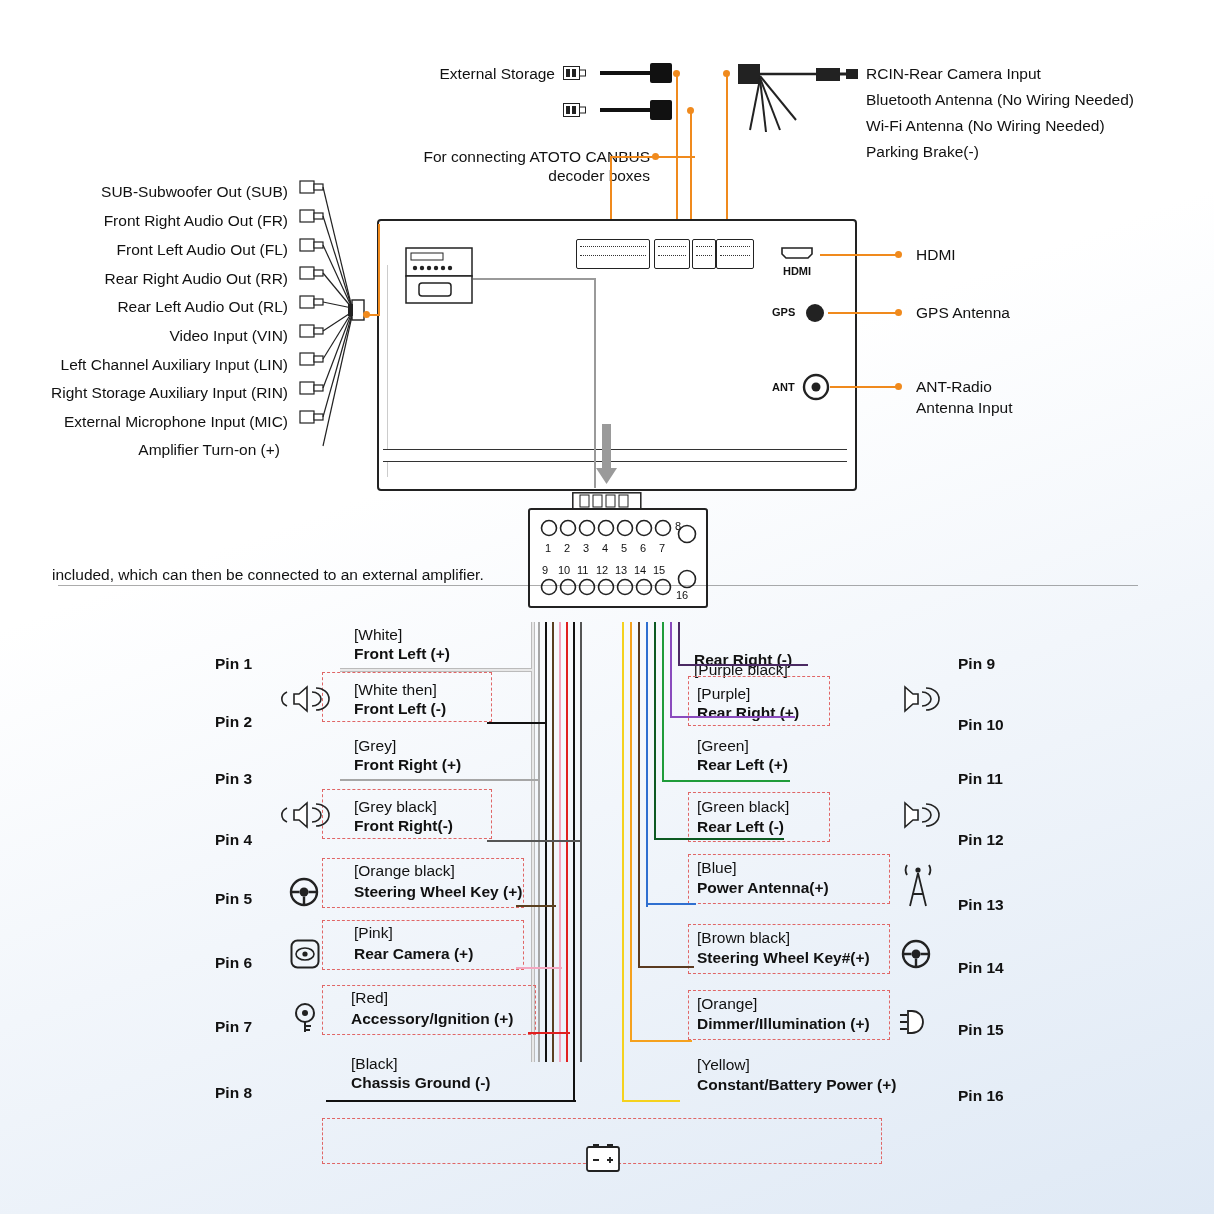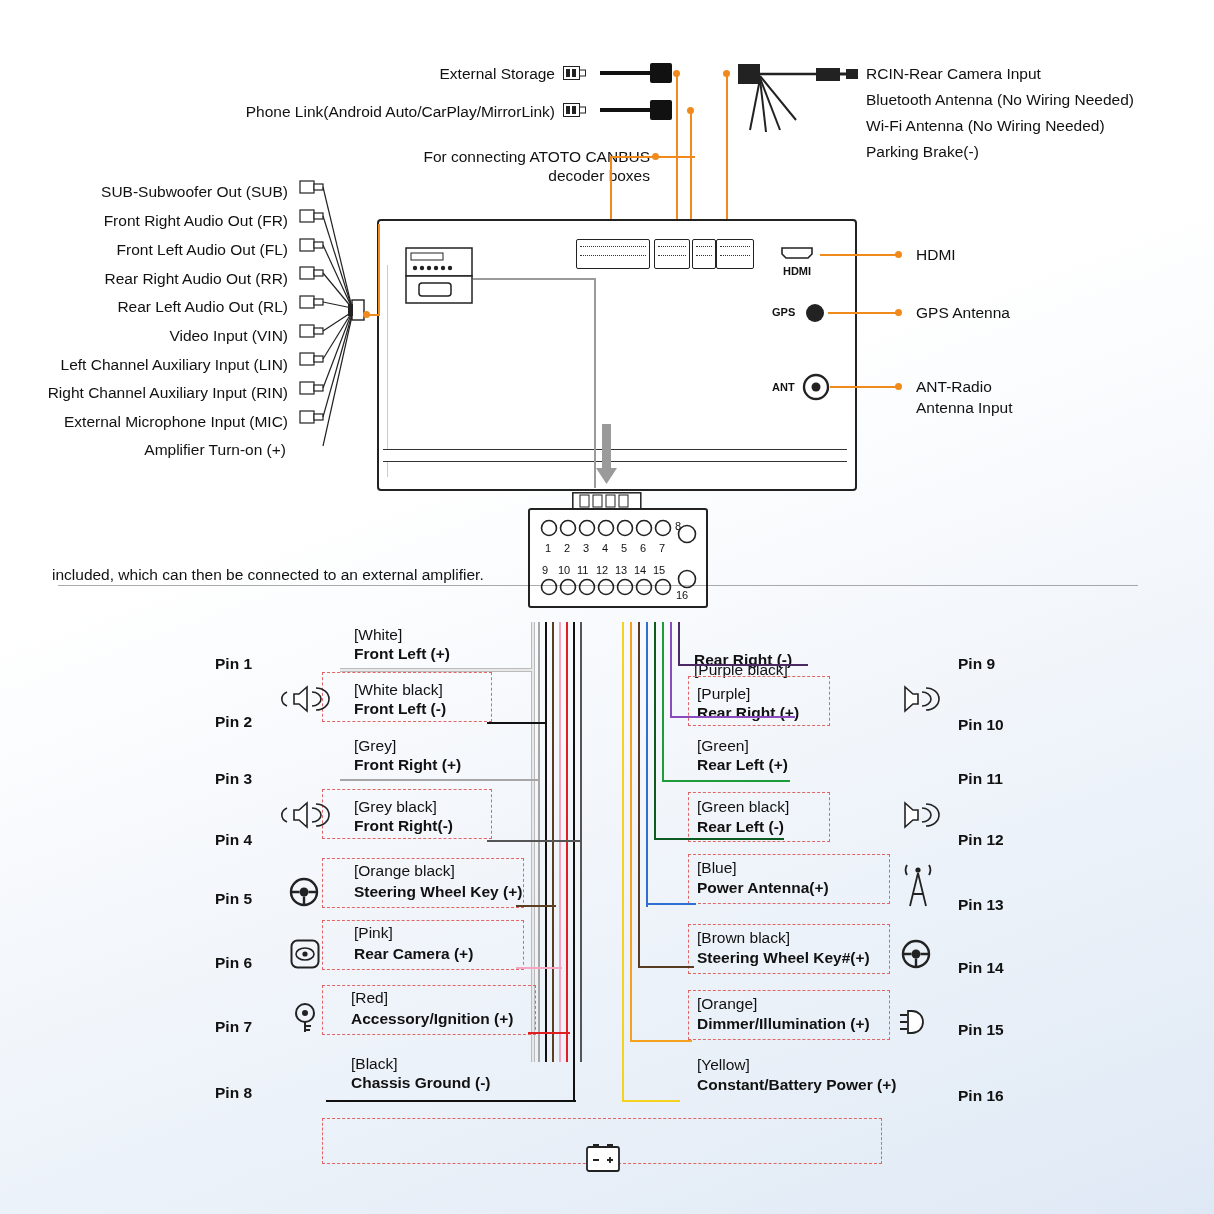--- a/index.html
+++ b/index.html
@@ -56,21 +56,20 @@
       <rect x="0.5" y="3.5" width="16" height="13" fill="#fff" stroke="#222"></rect>
       <rect x="3" y="6" width="4" height="8" fill="#222"></rect>
       <rect x="9" y="6" width="4" height="8" fill="#222"></rect>
       <rect x="16.5" y="7" width="6" height="6" fill="#fff" stroke="#222"></rect>
     </svg>
   </div>
 
   <div class="blk" style="left:600px;top:71px;width:50px;height:4px;"></div>
   <div class="blk" style="left:650px;top:63px;width:22px;height:20px;border-radius:2px;"></div>
 
-  <div class="lbl r" style="left:145px;top:103px;width:410px;">Phone Link(Android Auto/CarPlay/MirrorLink)</div>
   <div class="icon" style="left:563px;top:100px;">
     <svg width="36" height="20" viewBox="0 0 36 20">
       <rect x="0.5" y="3.5" width="16" height="13" fill="#fff" stroke="#222"></rect>
       <rect x="3" y="6" width="4" height="8" fill="#222"></rect>
       <rect x="9" y="6" width="4" height="8" fill="#222"></rect>
       <rect x="16.5" y="7" width="6" height="6" fill="#fff" stroke="#222"></rect>
     </svg>
   </div>
   <div class="blk" style="left:600px;top:108px;width:50px;height:4px;"></div>
   <div class="blk" style="left:650px;top:100px;width:22px;height:20px;border-radius:2px;"></div>
@@ -145,23 +144,23 @@
       <div class="pinrow" style="top:15px;"></div>
   </div>
 
   <div class="lbl r" style="left:30px;top:183px;width:258px;">SUB-Subwoofer Out (SUB)</div>
   <div class="lbl r" style="left:30px;top:212px;width:258px;">Front Right Audio Out (FR)</div>
   <div class="lbl r" style="left:30px;top:241px;width:258px;">Front Left Audio Out (FL)</div>
   <div class="lbl r" style="left:30px;top:270px;width:258px;text-align:right;">Rear Right Audio Out (RR)</div>
   <div class="lbl r" style="left:30px;top:298px;width:258px;">Rear Left Audio Out (RL)</div>
   <div class="lbl r" style="left:30px;top:327px;width:258px;">Video Input (VIN)</div>
   <div class="lbl r" style="left:30px;top:356px;width:258px;">Left Channel Auxiliary Input (LIN)</div>
-  <div class="lbl r" style="left:30px;top:384px;width:258px;">Right Channel Auxiliary Input (RIN)</div>
+  <div class="lbl r" style="left:30px;top:384px;width:258px;">Right Storage Auxiliary Input (RIN)</div>
   <div class="lbl r" style="left:30px;top:413px;width:258px;">External Microphone Input (MIC)</div>
-  <div class="lbl r" style="left:28px;top:441px;width:258px;">Amplifier Turn-on (+)</div>
+  <div class="lbl r" style="left:22px;top:441px;width:258px;">Amplifier Turn-on (+)</div>
 
   <div class="icon" style="left:296px;top:178px;">
     <svg width="240" height="290" viewBox="0 0 240 290">
       <g stroke="#222" stroke-width="1.2" fill="#fff">
         <g transform="translate(4,3)">
             <rect x="0" y="0" width="14" height="12"></rect>
             <rect x="14" y="3" width="9" height="6"></rect>
           </g>
         <g transform="translate(4,32)">
             <rect x="0" y="0" width="14" height="12"></rect>
@@ -338,21 +337,21 @@
   <div class="wirev" style="left:662px;top:622px;height:160px;background:#1f9c3a;"></div>
   <div class="wirev" style="left:670px;top:622px;height:95px;background:#8a4bbd;"></div>
   <div class="wirev" style="left:678px;top:622px;height:42px;background:#4b2a63;"></div>
 
   <div class="lbl" style="left:354px;top:626px;">[White]</div>
   <div class="lbl bold" style="left:354px;top:645px;">Front Left (+)</div>
   <div class="lbl bold" style="left:215px;top:655px;">Pin 1</div>
   <div class="wireh" style="left:340px;top:668px;width:192px;background:#e8e8e8;border-top:1px solid #bbb;border-bottom:1px solid #bbb;"></div>
 
   <div class="dashbox" style="left:322px;top:672px;width:168px;height:48px;"></div>
-  <div class="lbl" style="left:354px;top:681px;">[White black]</div>
+  <div class="lbl" style="left:354px;top:681px;">[White then]</div>
   <div class="lbl bold" style="left:354px;top:700px;">Front Left (-)</div>
   <div class="lbl bold" style="left:215px;top:713px;">Pin 2</div>
   <div class="wireh" style="left:487px;top:722px;width:60px;background:#111;"></div>
   <div class="icon" style="left:286px;top:682px;">
     <svg width="36" height="34" viewBox="0 0 36 34">
       <path d="M8 12 h5 l8 -7 v24 l-8 -7 h-5 z" fill="#fff" stroke="#222" stroke-width="1.6"></path>
       <path d="M1 10 a10 8 0 0 0 0 14" fill="none" stroke="#222" stroke-width="1.6"></path>
       <path d="M26 10 a9 7 0 0 1 0 14" fill="none" stroke="#222" stroke-width="1.6"></path>
       <path d="M30 6 a13 11 0 0 1 0 22" fill="none" stroke="#222" stroke-width="1.6"></path>
     </svg>

